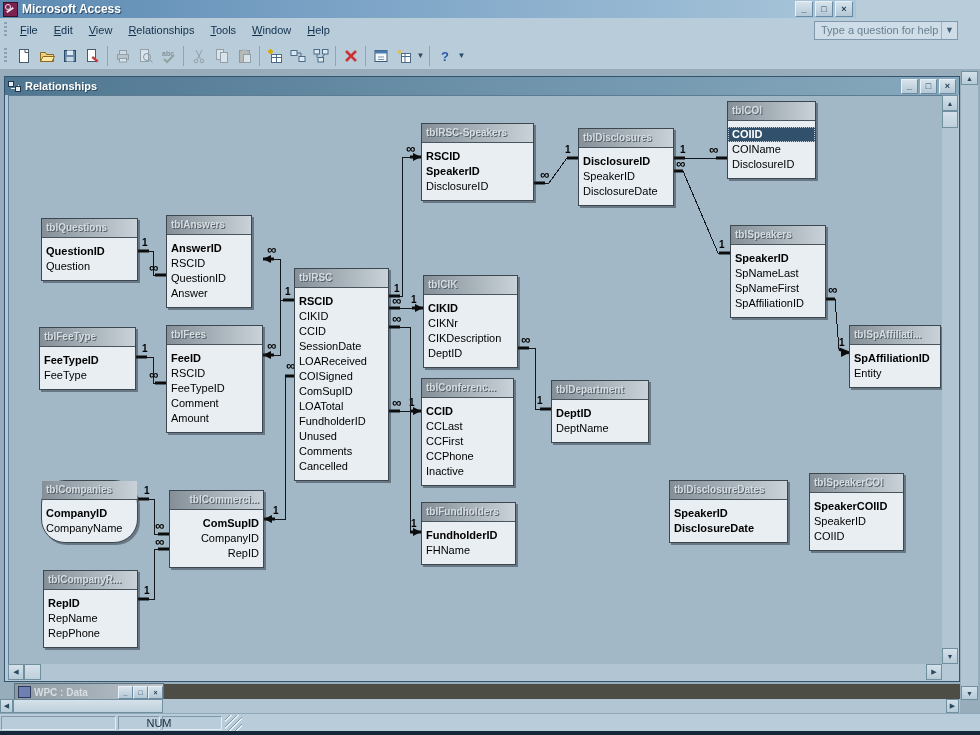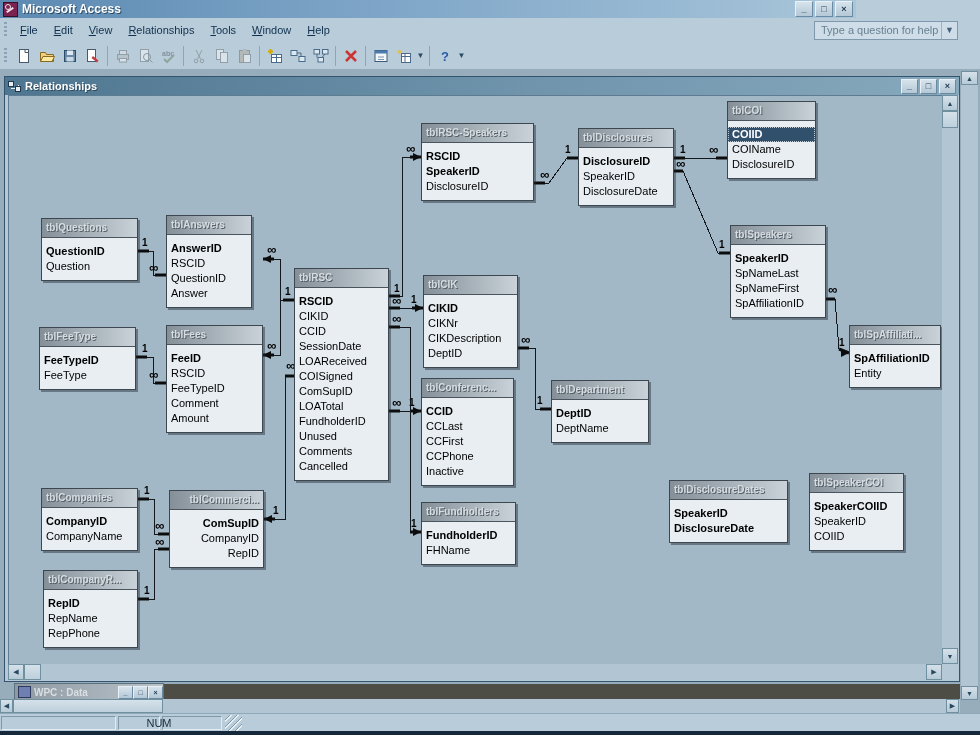--- a/index.html
+++ b/index.html
@@ -417,21 +417,21 @@
             <div class="dtable" style="left: 157px; top: 229px; width: 97px;">
               <div class="dtable-header">tblFees</div>
               <div class="dtable-body">
                 <div class="frow bold">FeeID</div>
                 <div class="frow">RSCID</div>
                 <div class="frow">FeeTypeID</div>
                 <div class="frow">Comment</div>
                 <div class="frow">Amount</div>
               </div>
             </div>
-            <div class="dtable" style="left: 32px; top: 392px; width: 97px;">
+            <div class="dtable" style="left: 32px; top: 384px; width: 97px; border-radius: 24px;">
               <div class="dtable-header">tblCompanies</div>
               <div class="dtable-body">
                 <div class="frow bold">CompanyID</div>
                 <div class="frow">CompanyName</div>
               </div>
             </div>
             <div class="dtable" style="left: 160px; top: 394px; width: 95px; text-align: right;">
               <div class="dtable-header">tblCommerci...</div>
               <div class="dtable-body">
                 <div class="frow bold">ComSupID</div>

